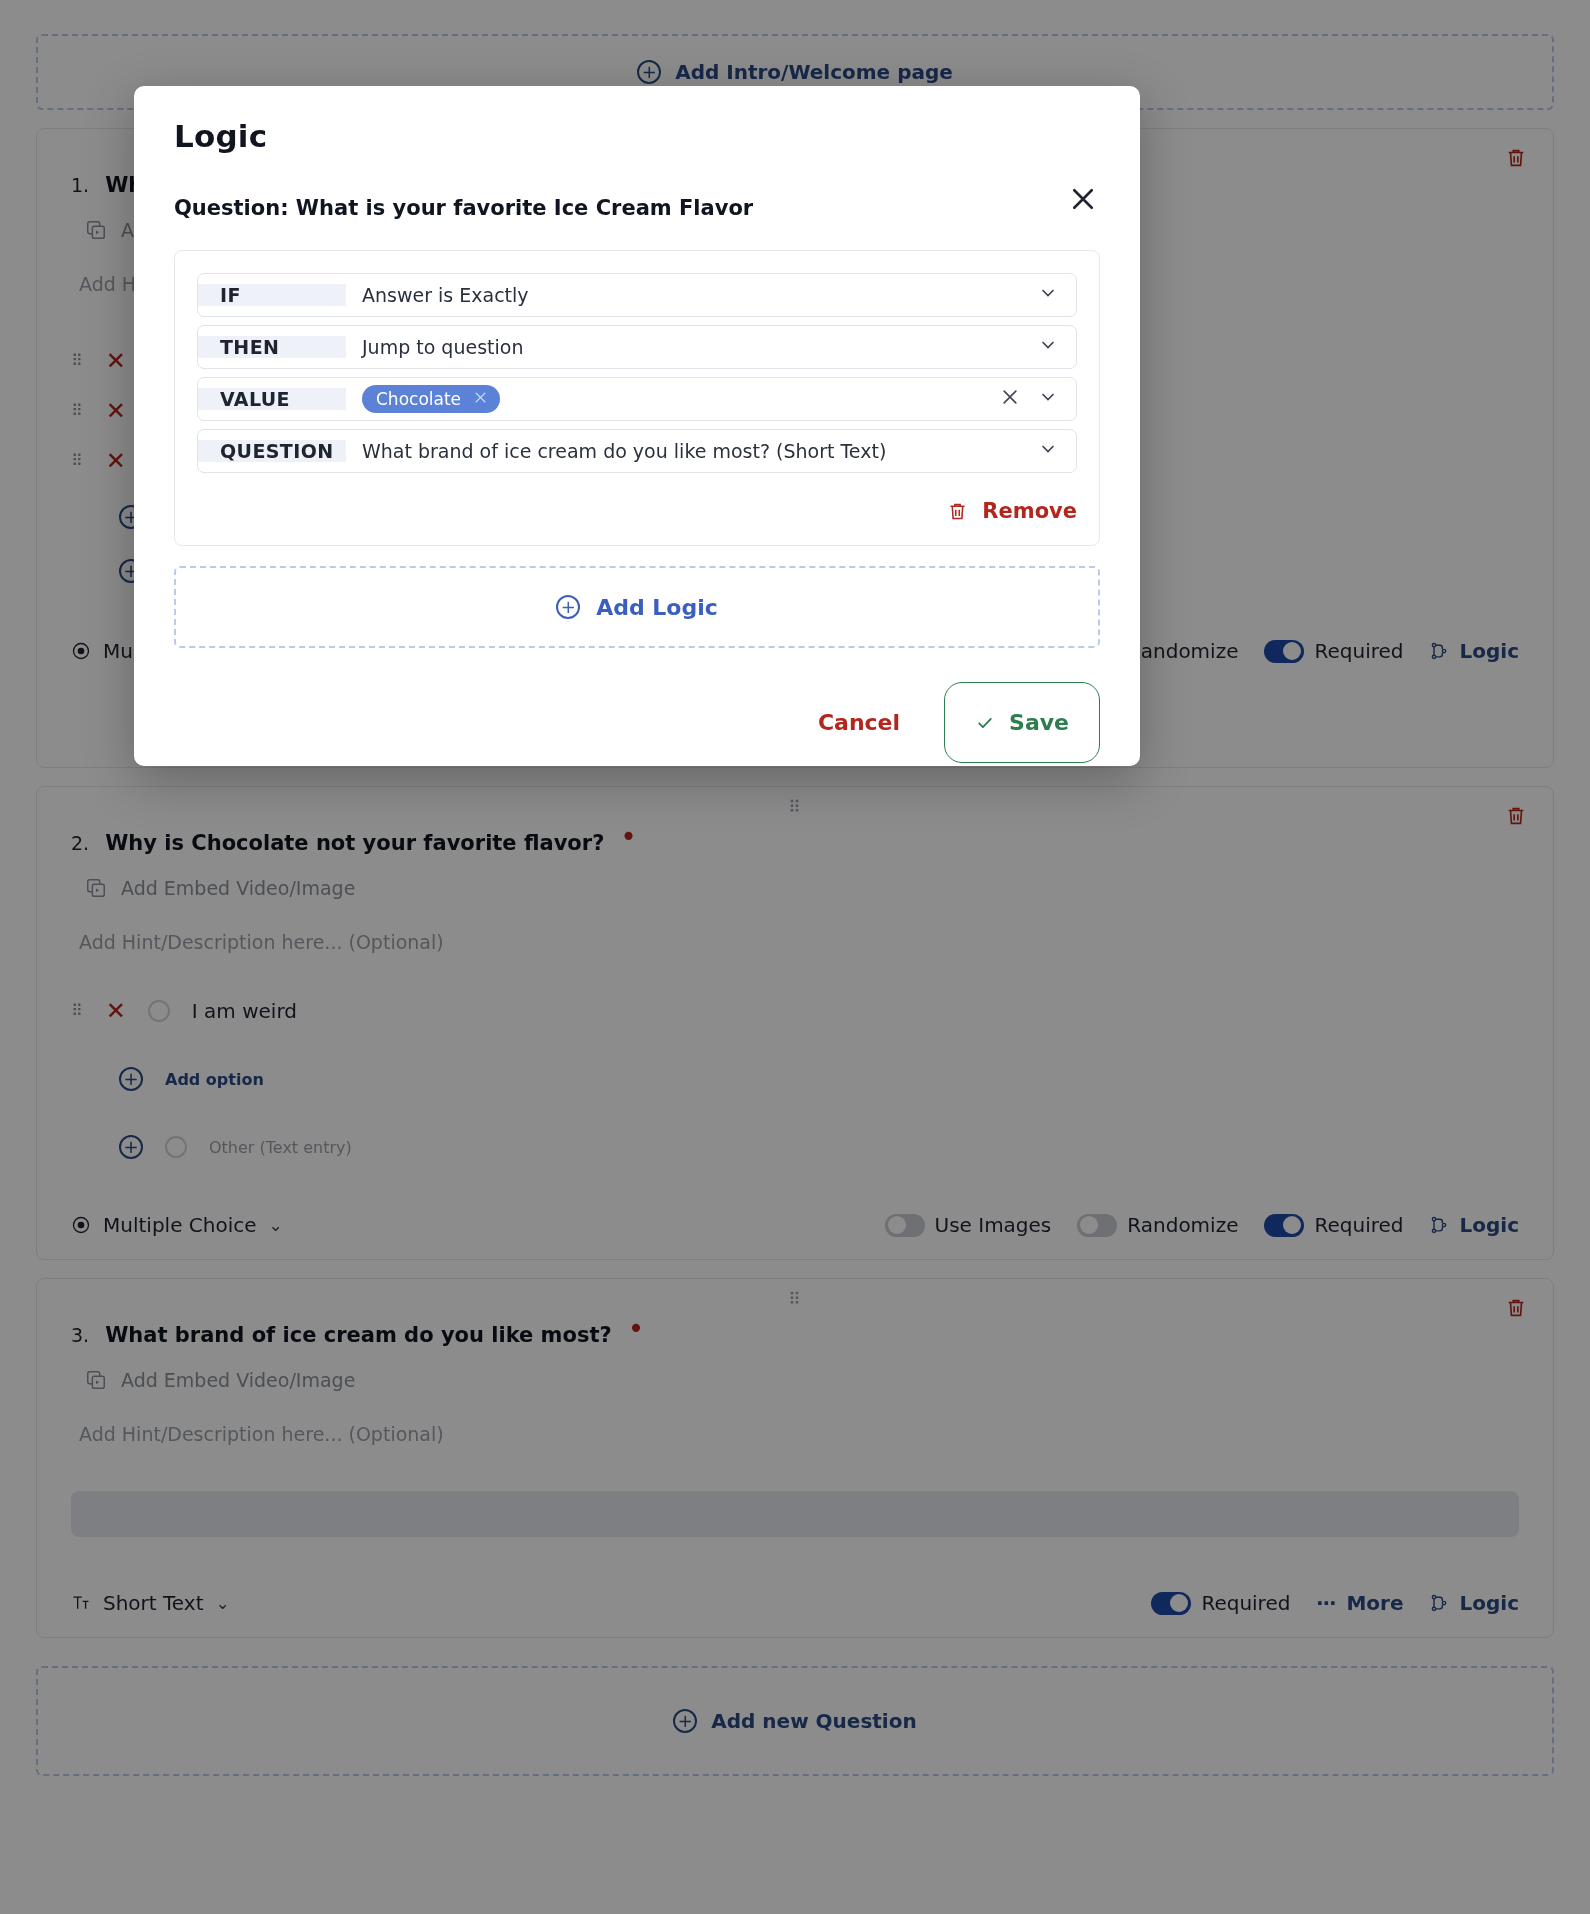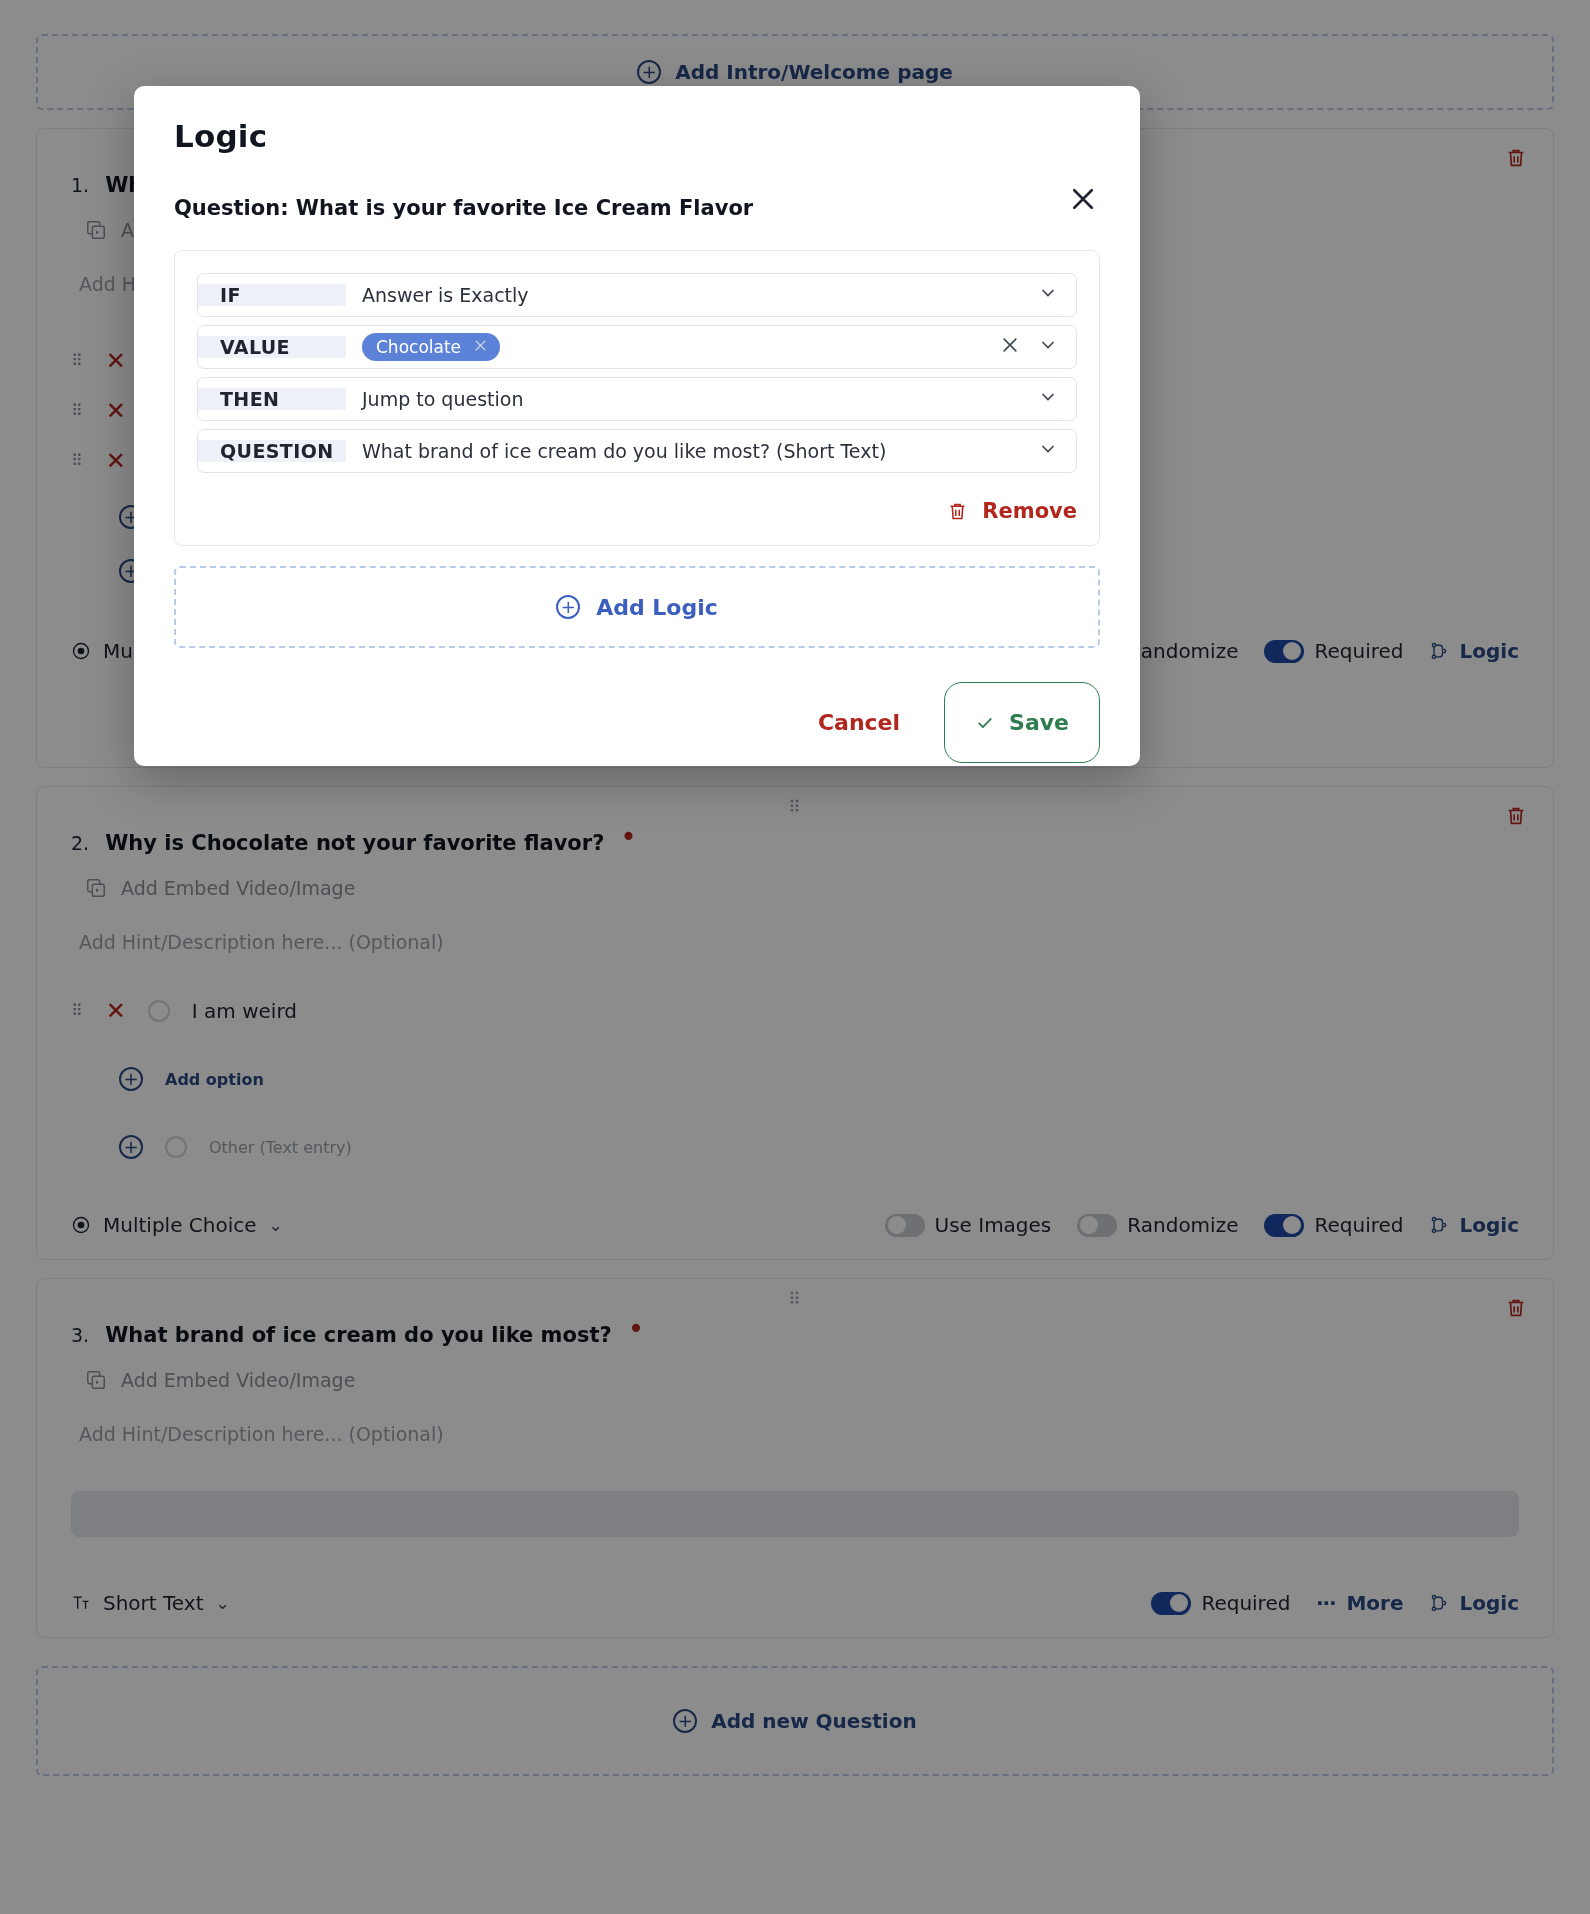--- a/index.html
+++ b/index.html
@@ -529,20 +529,34 @@
       <div class="tail">
         <span class="chev">
           <svg width="20" height="20" viewBox="0 0 24 24" fill="none" stroke="#3d4450" stroke-width="2" stroke-linecap="round">
               <path d="M6 9l6 6 6-6"></path>
             </svg>
         </span>
       </div>
     </div>
 
     <div class="rule-row">
+      <div class="key">THEN</div>
+      <div class="val">
+        <span>Jump to question</span>
+      </div>
+      <div class="tail">
+        <span class="chev">
+          <svg width="20" height="20" viewBox="0 0 24 24" fill="none" stroke="#3d4450" stroke-width="2" stroke-linecap="round">
+              <path d="M6 9l6 6 6-6"></path>
+            </svg>
+        </span>
+      </div>
+    </div>
+
+    <div class="rule-row">
       <div class="key">VALUE</div>
       <div class="val">
         <span class="chip">
           <span>Chocolate</span>
           <span class="chip-x">
             <svg width="15" height="15" viewBox="0 0 24 24" fill="none" stroke="#cfdcf5" stroke-width="2.2" stroke-linecap="round">
                 <path d="M5 5l14 14M19 5L5 19"></path>
               </svg>
           </span>
         </span>
@@ -555,34 +569,20 @@
         </span>
         <span class="chev">
           <svg width="20" height="20" viewBox="0 0 24 24" fill="none" stroke="#3d4450" stroke-width="2" stroke-linecap="round">
               <path d="M6 9l6 6 6-6"></path>
             </svg>
         </span>
       </div>
     </div>
 
     <div class="rule-row">
-      <div class="key">THEN</div>
-      <div class="val">
-        <span>Jump to question</span>
-      </div>
-      <div class="tail">
-        <span class="chev">
-          <svg width="20" height="20" viewBox="0 0 24 24" fill="none" stroke="#3d4450" stroke-width="2" stroke-linecap="round">
-              <path d="M6 9l6 6 6-6"></path>
-            </svg>
-        </span>
-      </div>
-    </div>
-
-    <div class="rule-row">
       <div class="key">QUESTION</div>
       <div class="val">
         <span>What brand of ice cream do you like most? (Short Text)</span>
       </div>
       <div class="tail">
         <span class="chev">
           <svg width="20" height="20" viewBox="0 0 24 24" fill="none" stroke="#3d4450" stroke-width="2" stroke-linecap="round">
               <path d="M6 9l6 6 6-6"></path>
             </svg>
         </span>

